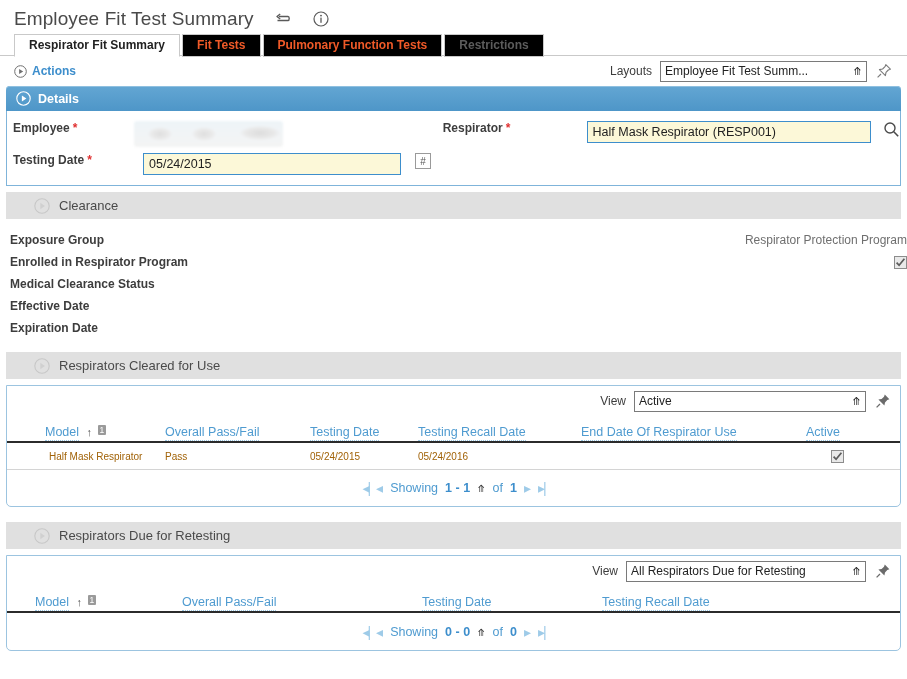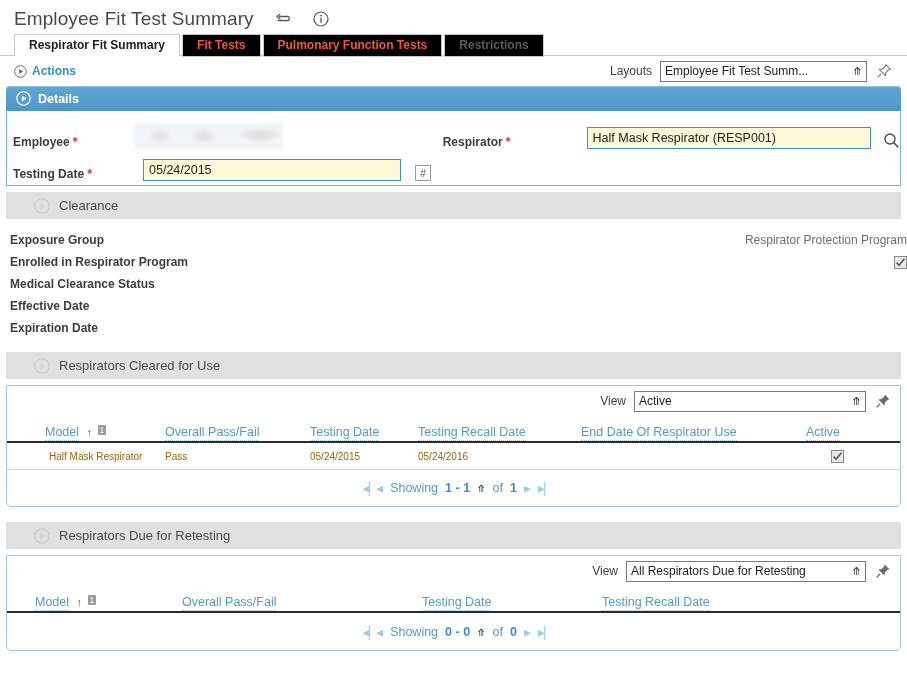--- a/index.html
+++ b/index.html
@@ -84,21 +84,21 @@
     height: 25px; display:flex; align-items:center; gap:7px;
     padding-left: 10px; color:#ffffff; font-weight:bold; font-size:12.5px;
     box-shadow: inset 0 1px 0 #8fc0e0;
   }
   .band-toggle { width:15px; height:15px; flex:0 0 auto; }
 
   .details-box {
     margin: 0 6px; border:1px solid #7fb4da; border-top:none;
     background:#fff; padding: 10px 0 10px 0; position:relative; height:75px;
   }
-  .field-row { display:flex; align-items:flex-end; height:28px; }
+  .field-row { display:flex; align-items:flex-start; height:28px; }
   .lbl { font-weight:bold; font-size:12px; color:#3d3d3d; }
   .req { color:#e03030; font-weight:bold; margin-left:3px; }
   .input {
     border:1px solid #3d8ecc; background:#fcf8d8; height:22px; font-size:12.5px;
     display:flex; align-items:center; padding:0 5px; color:#222;
   }
   .redacted {
     height: 26px; border-radius: 3px;
     background:
       radial-gradient(ellipse 16px 9px at 26px 13px, #dedede 0%, #ececec 60%, rgba(236,236,236,0) 75%),

